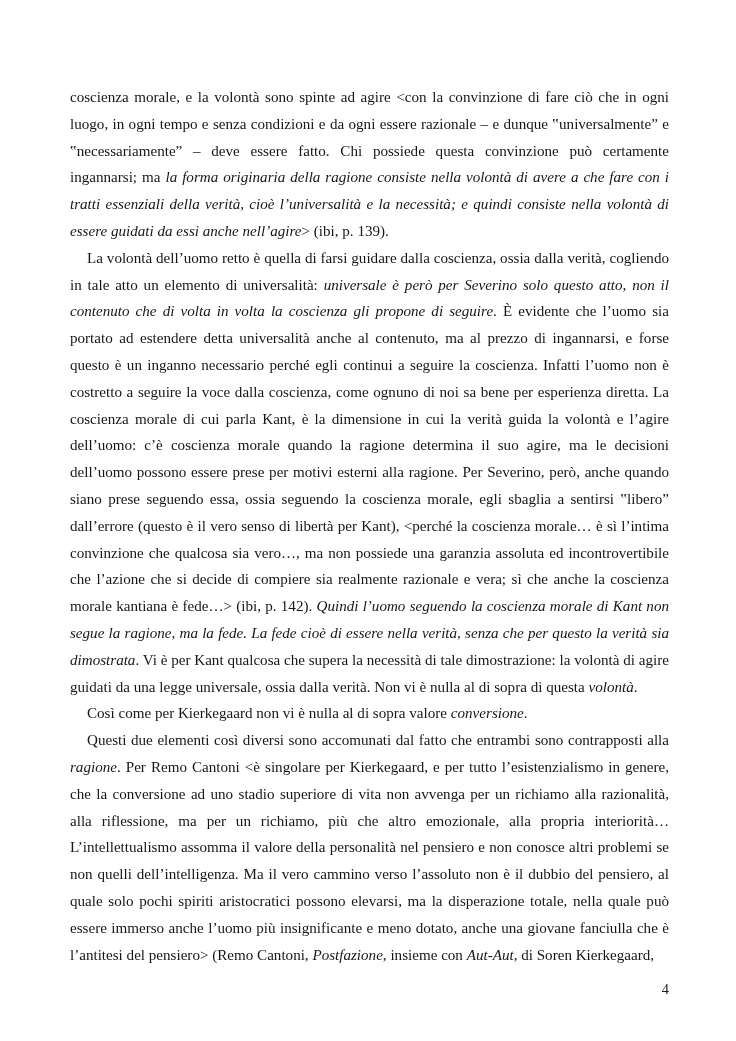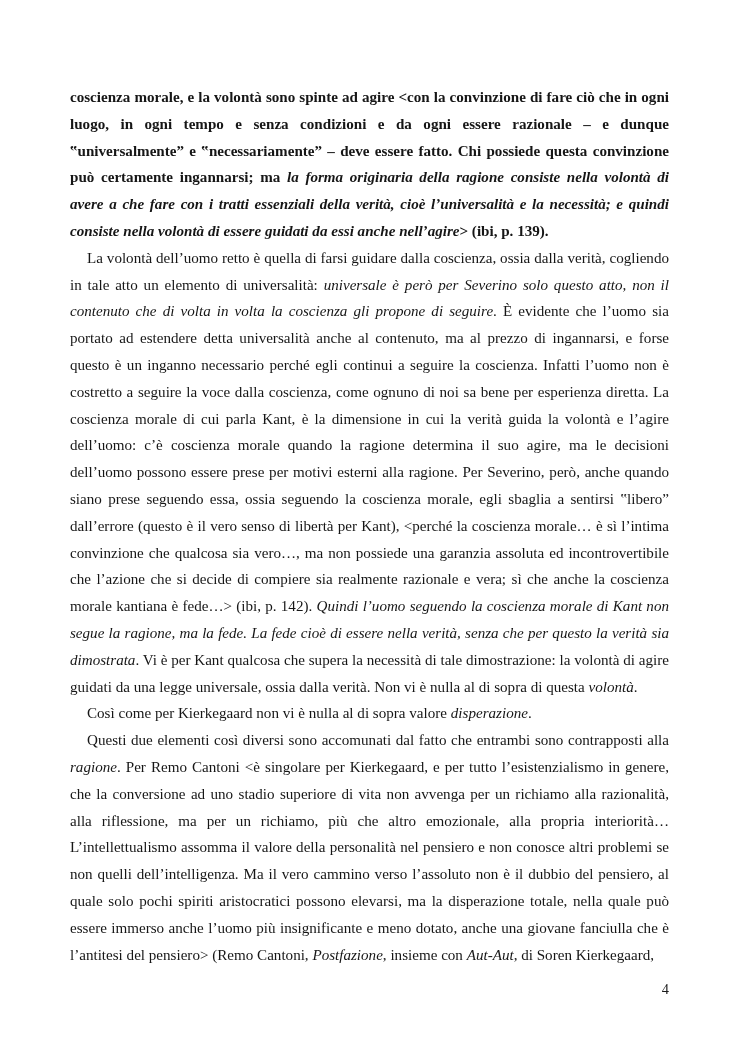--- a/index.html
+++ b/index.html
@@ -41,21 +41,20 @@
 
   .para {
     margin: 0;
     padding: 0;
     text-indent: 17px;
     text-align: justify;
   }
 
   .para.no-indent {
     text-indent: 0;
-    font-weight: bold;
   }
 
   .para em,
   .para i {
     font-style: italic;
   }
 
   .page-number {
     position: absolute;
     left: 0;
@@ -69,19 +68,19 @@
   }
 </style>
 </head>
 <body>
 
 <div class="page">
 
   <div class="text-block">
     <p class="para no-indent"><span>coscienza morale, e la volontà sono spinte ad agire &lt;con la convinzione di fare ciò che in ogni luogo, in ogni tempo e senza condizioni e da ogni essere razionale – e dunque ‟universalmente” e ‟necessariamente” – deve essere fatto. Chi possiede questa convinzione può certamente ingannarsi; ma </span><em>la forma originaria della ragione consiste nella volontà di avere a che fare con i tratti essenziali della verità, cioè l’universalità e la necessità; e quindi consiste nella volontà di essere guidati da essi anche nell’agire</em><span>&gt; (ibi, p. 139).</span></p>
     <p class="para"><span>La volontà dell’uomo retto è quella di farsi guidare dalla coscienza, ossia dalla verità, cogliendo in tale atto un elemento di universalità: </span><em>universale è però per Severino solo questo atto, non il contenuto che di volta in volta la coscienza gli propone di seguire</em><span>. È evidente che l’uomo sia portato ad estendere detta universalità anche al contenuto, ma al prezzo di ingannarsi, e forse questo è un inganno necessario perché egli continui a seguire la coscienza. Infatti l’uomo non è costretto a seguire la voce dalla coscienza, come ognuno di noi sa bene per esperienza diretta. La coscienza morale di cui parla Kant, è la dimensione in cui la verità guida la volontà e l’agire dell’uomo: c’è coscienza morale quando la ragione determina il suo agire, ma le decisioni dell’uomo possono essere prese per motivi esterni alla ragione. Per Severino, però, anche quando siano prese seguendo essa, ossia seguendo la coscienza morale, egli sbaglia a sentirsi ‟libero” dall’errore (questo è il vero senso di libertà per Kant), &lt;perché la coscienza morale… è sì l’intima convinzione che qualcosa sia vero…, ma non possiede una garanzia assoluta ed incontrovertibile che l’azione che si decide di compiere sia realmente razionale e vera; sì che anche la coscienza morale kantiana è fede…&gt; (ibi, p. 142). </span><em>Quindi l’uomo seguendo la coscienza morale di Kant non segue la ragione, ma la fede. La fede cioè di essere nella verità, senza che per questo la verità sia dimostrata</em><span>. Vi è per Kant qualcosa che supera la necessità di tale dimostrazione: la volontà di agire guidati da una legge universale, ossia dalla verità. Non vi è nulla al di sopra di questa </span><em>volontà</em><span>.</span></p>
-    <p class="para"><span>Così come per Kierkegaard non vi è nulla al di sopra valore </span><em>disperazione</em><span>.</span></p>
+    <p class="para"><span>Così come per Kierkegaard non vi è nulla al di sopra valore </span><em>conversione</em><span>.</span></p>
     <p class="para"><span>Questi due elementi così diversi sono accomunati dal fatto che entrambi sono contrapposti alla </span><em>ragione</em><span>. Per Remo Cantoni &lt;è singolare per Kierkegaard, e per tutto l’esistenzialismo in genere, che la conversione ad uno stadio superiore di vita non avvenga per un richiamo alla razionalità, alla riflessione, ma per un richiamo, più che altro emozionale, alla propria interiorità… L’intellettualismo assomma il valore della personalità nel pensiero e non conosce altri problemi se non quelli dell’intelligenza. Ma il vero cammino verso l’assoluto non è il dubbio del pensiero, al quale solo pochi spiriti aristocratici possono elevarsi, ma la disperazione totale, nella quale può essere immerso anche l’uomo più insignificante e meno dotato, anche una giovane fanciulla che è l’antitesi del pensiero&gt; (Remo Cantoni, </span><em>Postfazione</em><span>, insieme con </span><em>Aut-Aut</em><span>, di Soren Kierkegaard,</span></p>
   </div>
 
   <div class="page-number">4</div>
 
 </div>
 
 </body></html>

